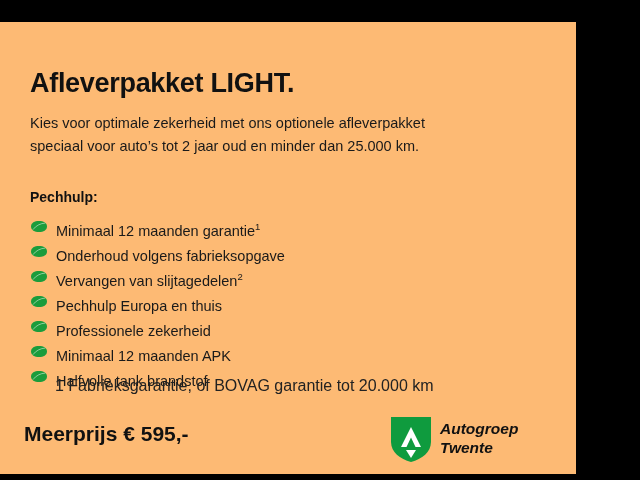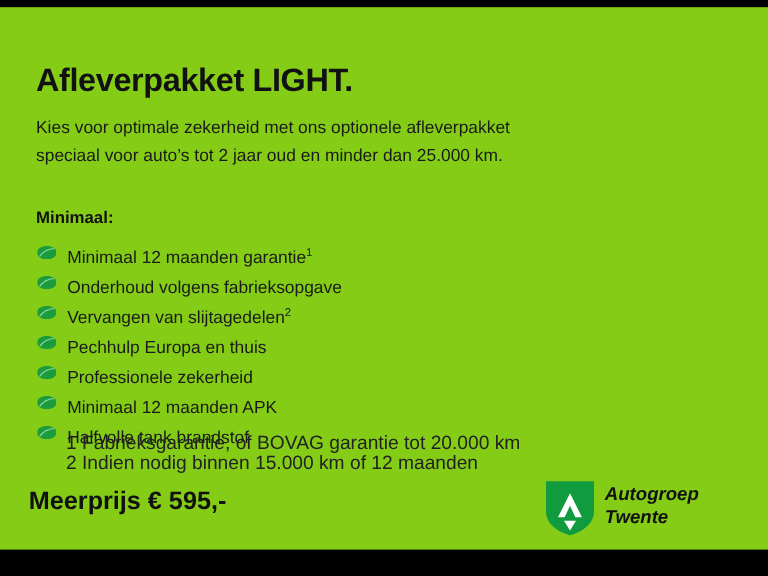--- a/index.html
+++ b/index.html
@@ -9,24 +9,24 @@
   body {
     width: 640px;
     height: 480px;
     background: #000000;
     font-family: "Liberation Sans", sans-serif;
     overflow: hidden;
   }
   .page {
     position: absolute;
     left: 0;
-    top: 6px;
-    width: 640px;
+    top: 22px;
+    width: 576px;
     height: 452px;
-    background: #84cc16;
+    background: #fdba74;
   }
   .content {
     position: absolute;
     left: 30px;
     top: 0;
     right: 24px;
     bottom: 0;
   }
   .title {
     position: absolute;
@@ -136,21 +136,21 @@
 <div class="page">
   <div class="content">
 
     <div class="title">Afleverpakket LIGHT.</div>
 
     <div class="intro">
       <div>Kies voor optimale zekerheid met ons optionele afleverpakket</div>
       <div>speciaal voor auto’s tot 2 jaar oud en minder dan 25.000 km.</div>
     </div>
 
-    <div class="incl-head">Minimaal:</div>
+    <div class="incl-head">Pechhulp:</div>
 
     <div class="list">
 
       <div class="item">
         <span class="leaf">
           <svg width="16" height="11" viewBox="0 0 16 11">
               <path d="M0 5.5 C0 1.8 3.6 0 8 0 C12.4 0 16 1.8 16 5.5 C16 9.2 12.4 11 8 11 C3.6 11 0 9.2 0 5.5 Z" fill="#1a9c3c"></path>
               <path d="M2 8.6 C5 4.5 9.5 2.4 14.2 2.1" stroke="#ffffff" stroke-width="0.9" fill="none" opacity="0.55"></path>
             </svg>
         </span>
@@ -215,21 +215,20 @@
             </svg>
         </span>
         <span>Halfvolle tank brandstof</span><span class="sup"></span>
       </div>
 
     </div>
 
     <div class="fn-wrap">
       <div class="footnotes">
         <div>1 Fabrieksgarantie, of BOVAG garantie tot 20.000 km</div>
-        <div>2 Indien nodig binnen 15.000 km of 12 maanden</div>
       </div>
     </div>
 
   </div>
 
   <div class="price">Meerprijs € 595,-</div>
 
   <div class="logo">
     <div class="logo-mark">
       <svg width="46" height="50" viewBox="0 0 46 50">

